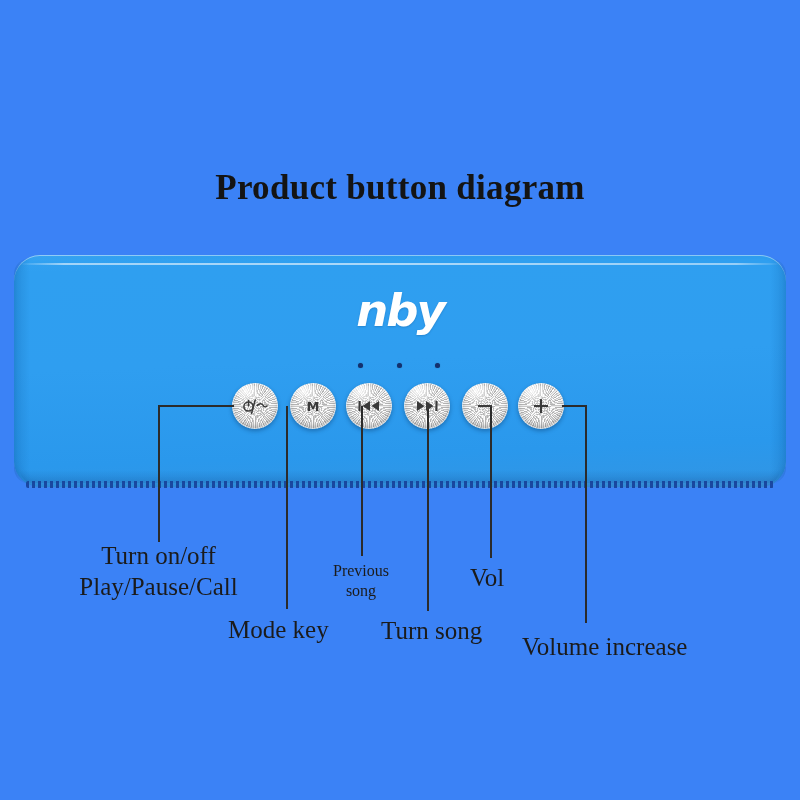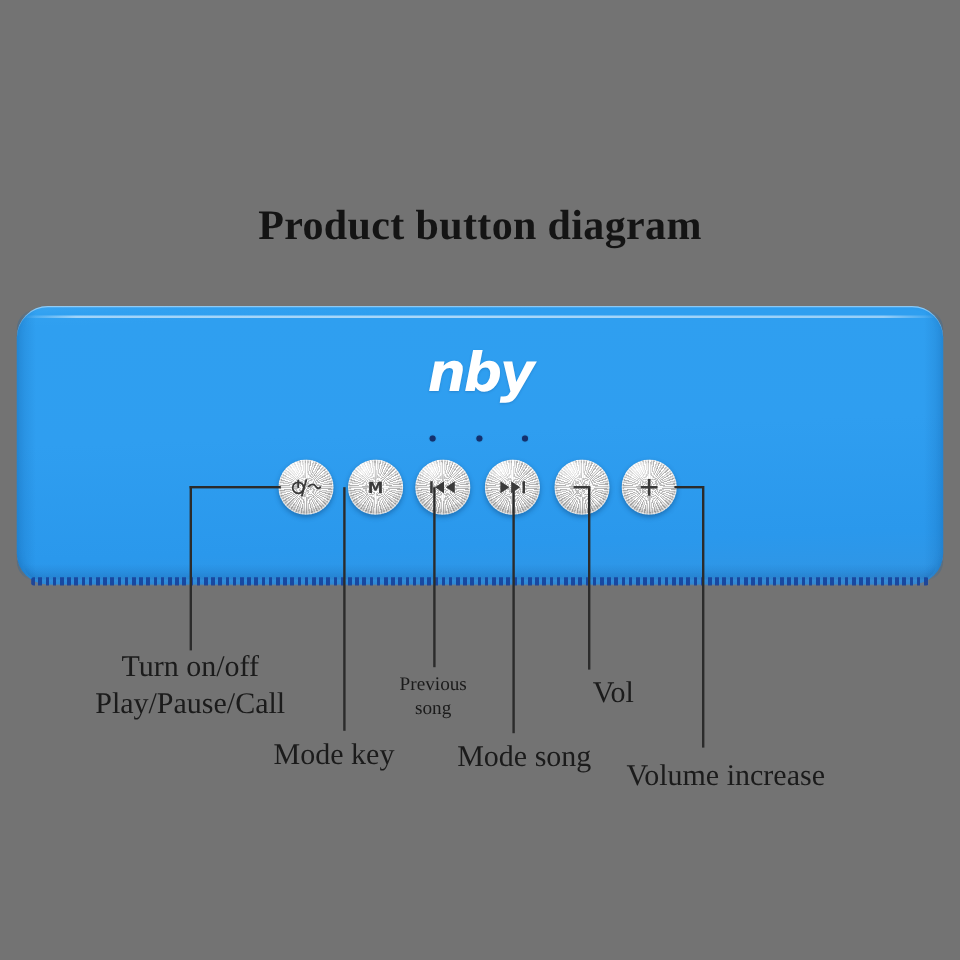--- a/index.html
+++ b/index.html
@@ -10,21 +10,21 @@
   body {
     width: 800px;
     height: 800px;
     font-family: "Liberation Serif", "DejaVu Serif", serif;
     overflow: hidden;
   }
   #stage {
     position: relative;
     width: 800px;
     height: 800px;
-    background: #737373;
+    background: #3b82f6;
   }
 
   
   .title {
     position: absolute;
     left: 0;
     top: 168px;
     width: 800px;
     text-align: center;
     font-family: "Liberation Serif", "DejaVu Serif", serif;
@@ -310,19 +310,19 @@
     <div>Play/Pause/Call</div>
   </div>
 
   <div class="label big" style="left:228px; top:615px;">Mode key</div>
 
   <div class="label small ctr" style="left:320px; top:561px; width:82px;">
     <div>Previous</div>
     <div>song</div>
   </div>
 
-  <div class="label big" style="left:381px; top:616px;">Mode song</div>
-
-  <div class="label big" style="left:494px; top:563px;">Vol</div>
+  <div class="label big" style="left:381px; top:616px;">Turn song</div>
+
+  <div class="label big" style="left:470px; top:563px;">Vol</div>
 
   <div class="label big" style="left:522px; top:632px;">Volume increase</div>
 
 </div>
 
 </body></html>

